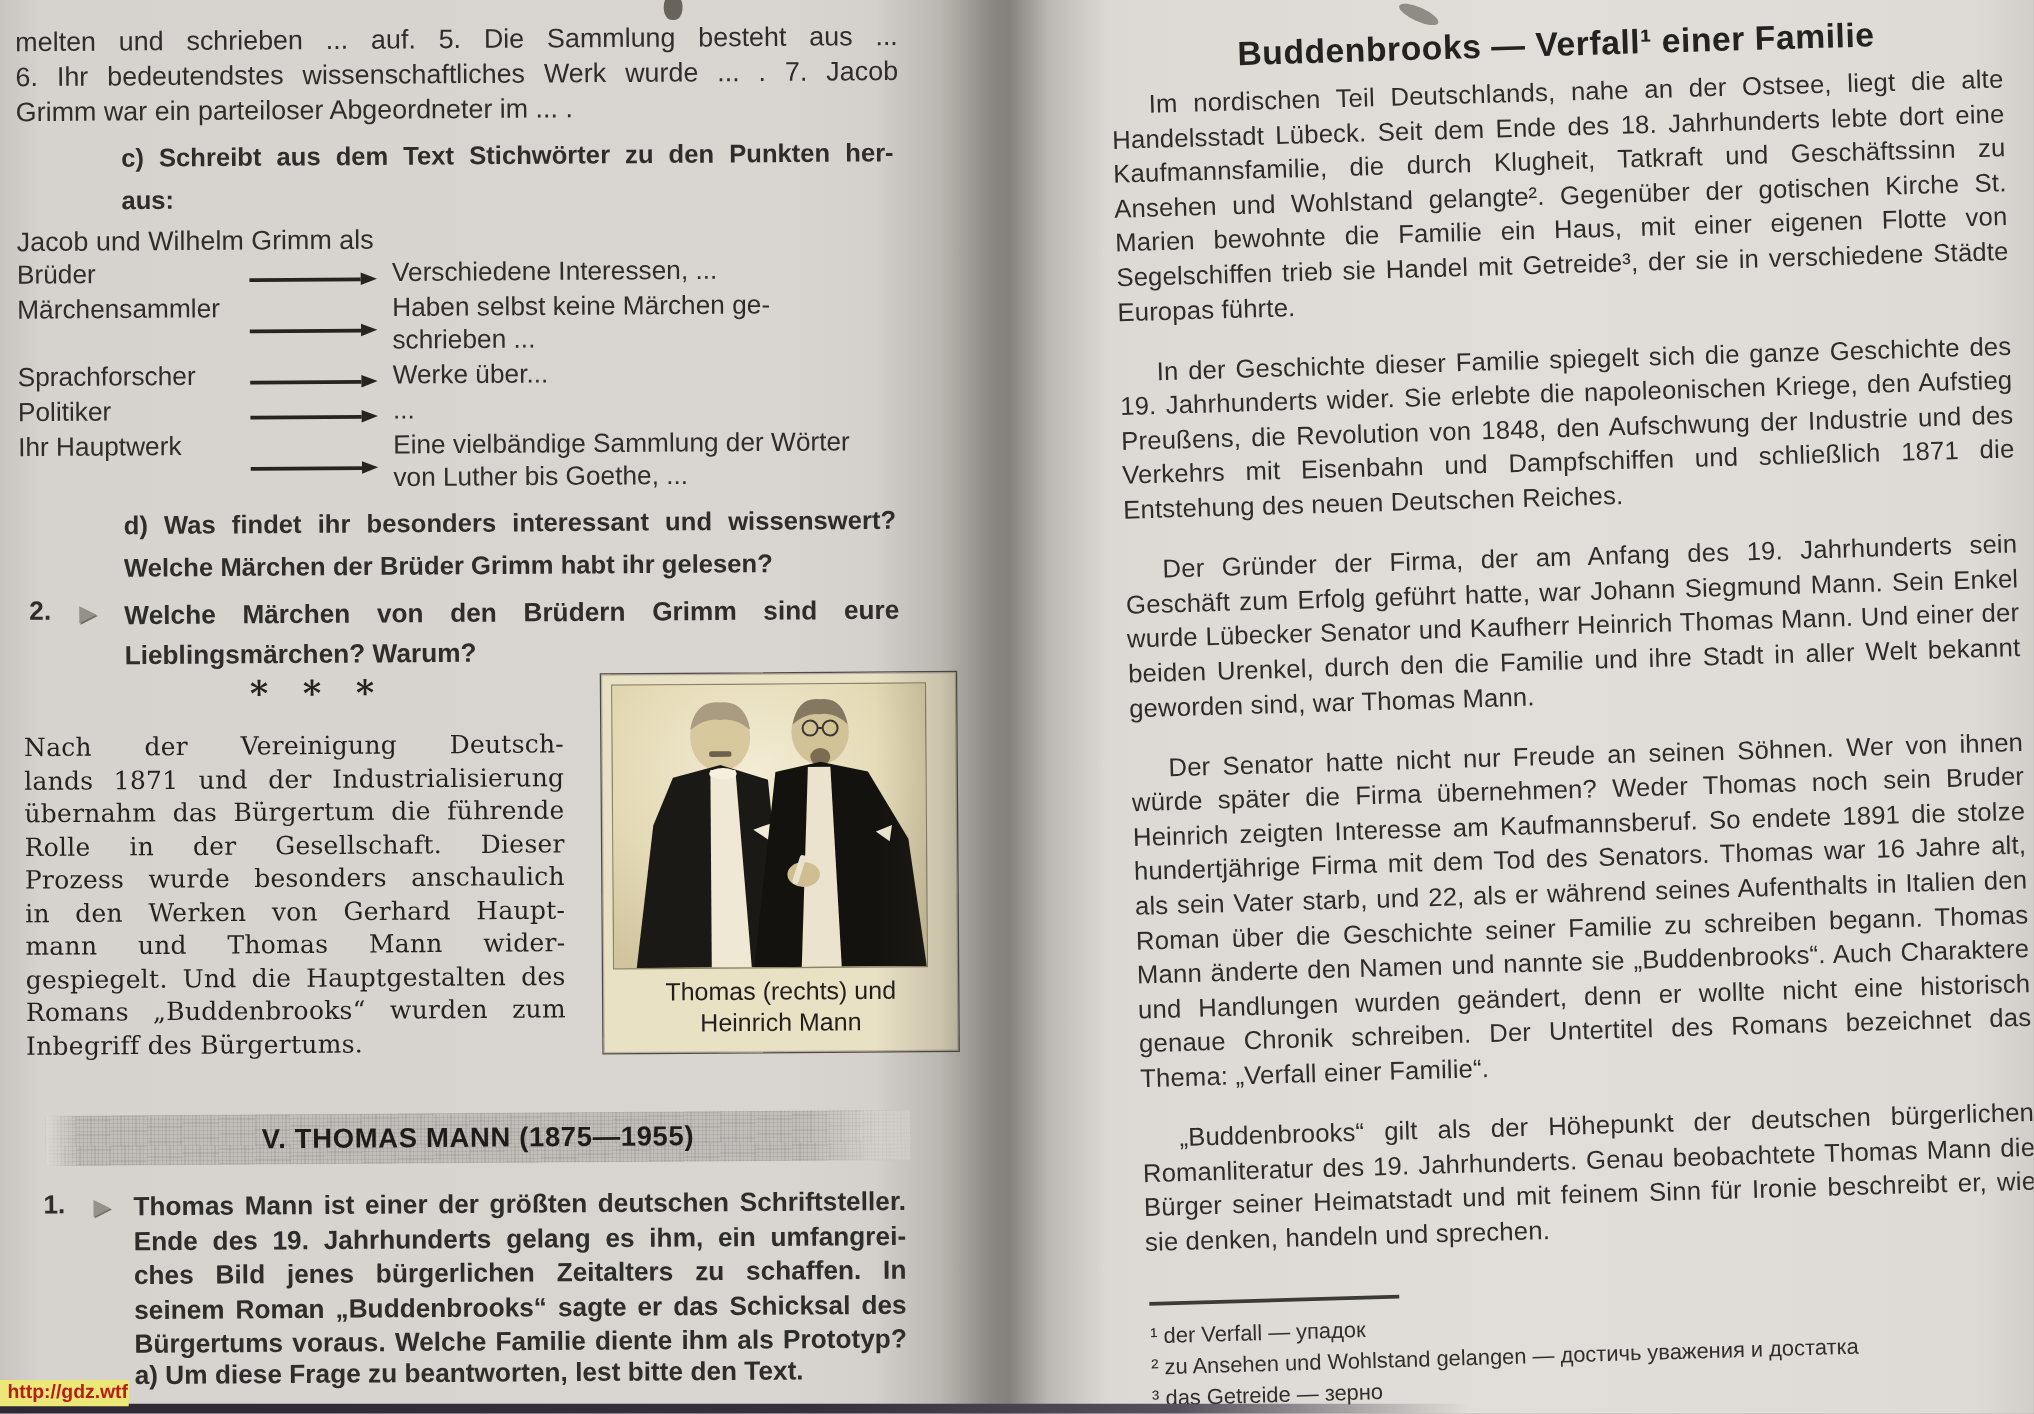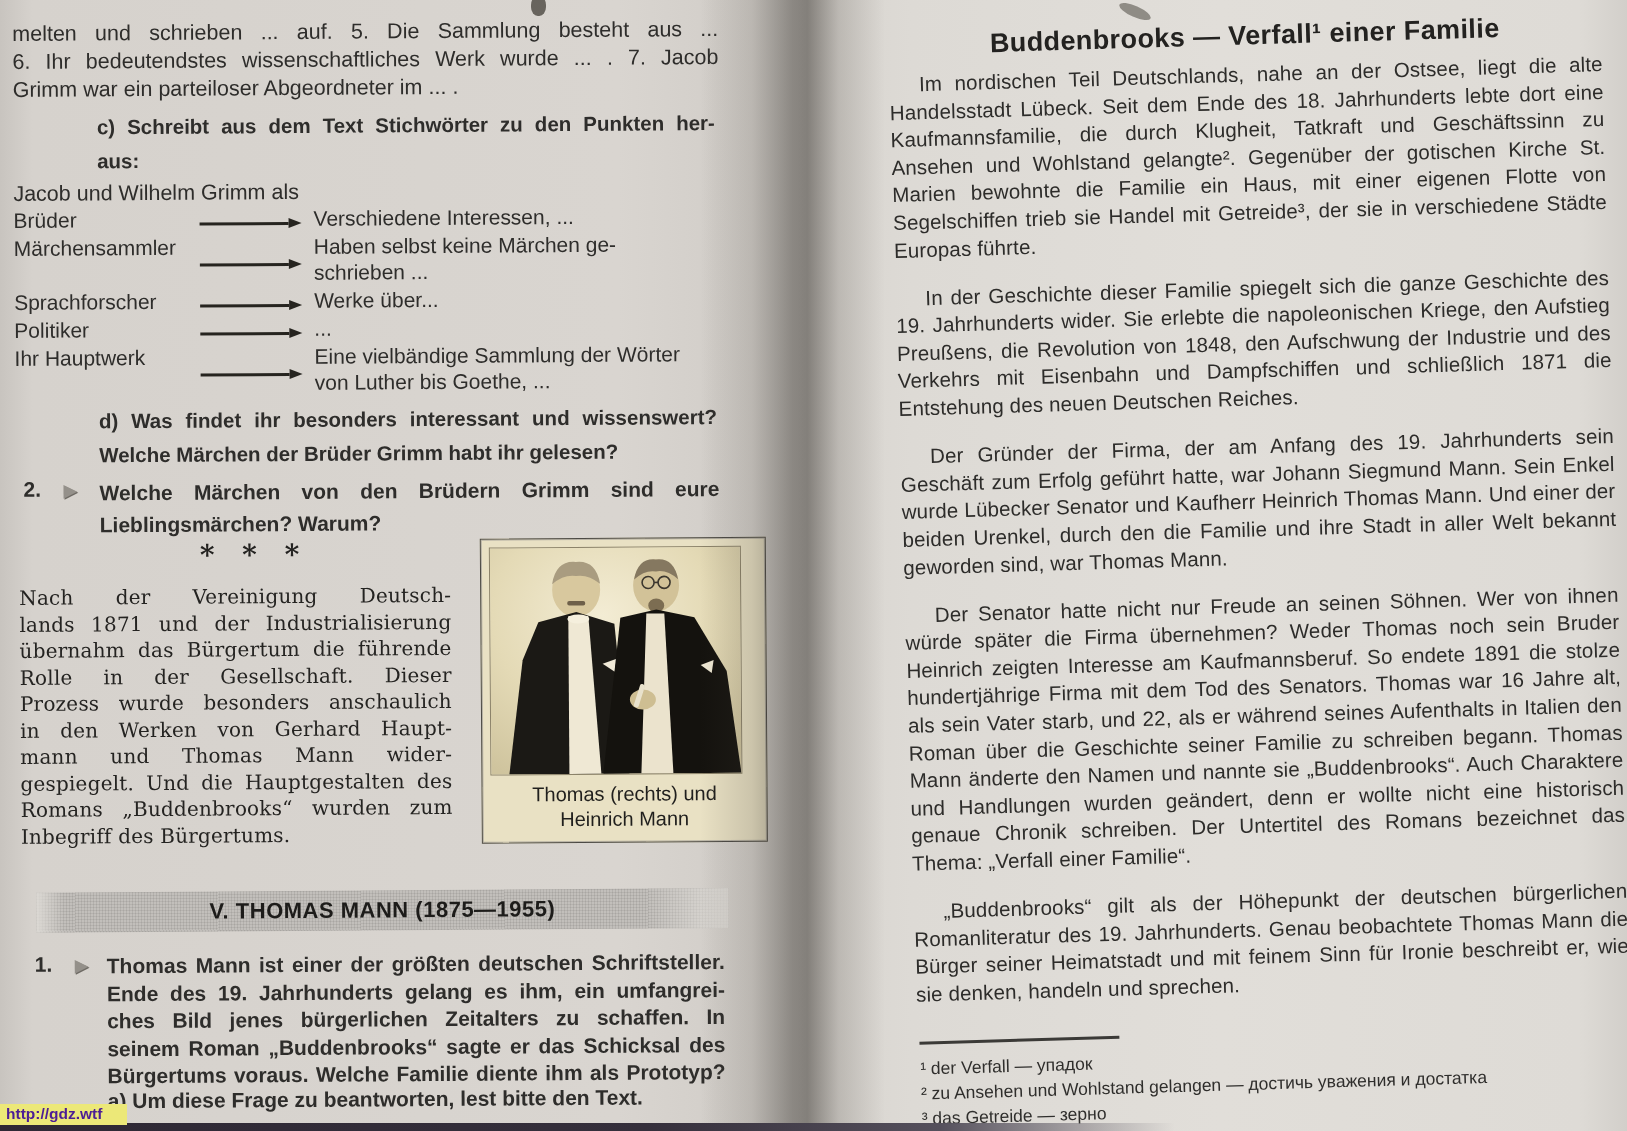--- a/index.html
+++ b/index.html
@@ -53,21 +53,21 @@
       font-size:22px;font-weight:700;letter-spacing:.5px;color:#1d1c1a;
       background-color:#c2bfbb;
       background-image:linear-gradient(90deg,rgba(222,219,214,.9) 0%,rgba(222,219,214,0) 4%,rgba(222,219,214,0) 88%,rgba(226,223,218,.85) 100%),
         repeating-linear-gradient(90deg,rgba(55,53,50,.10) 0 1px,transparent 1px 3px),
         repeating-linear-gradient(0deg,rgba(55,53,50,.09) 0 1px,transparent 1px 3px);}
   .lp-item1{left:28px;top:953px;width:700px;}
   .lp-item1 .num{width:40px;}
   .lp-item1 .tri{width:32px;padding-top:2px;}
   .it1{width:618px;font-size:21px;font-weight:700;line-height:27.5px;white-space:pre-line;text-align:justify;text-align-last:justify;}
   .lp-taska{position:absolute;left:100px;top:1090px;width:620px;font-size:21px;font-weight:700;}
-  .watermark{position:absolute;left:0;top:1104px;background:#ece878;color:#4c1d95;font-size:15.5px;font-weight:700;padding:1px 25px 2px 6px;}
+  .watermark{position:absolute;left:0;top:1104px;background:#ece878;color:#b91c1c;font-size:15.5px;font-weight:700;padding:1px 1px 2px 6px;}
 
   
   #right-page{position:absolute;left:835px;top:0;width:792px;height:1131px;}
   .rp-content{position:absolute;left:52px;top:6px;width:714px;transform:rotate(-1.7deg);transform-origin:top right;}
   .rp-title{text-align:center;font-size:27px;font-weight:700;letter-spacing:.4px;color:#232220;padding-top:4px;}
   .rp-para{font-size:20.5px;line-height:27.6px;text-align:justify;text-indent:30px;color:#2d2c2a;letter-spacing:.15px;margin-top:0;}
   .rp-para.first{margin-top:9px;}
   .fn-sep{width:200px;height:3px;background:#3b3a37;margin:34px 0 12px 2px;}
   .rp-fn{font-size:17.5px;line-height:25px;color:#2f2e2c;padding-left:2px;}
 </style>

